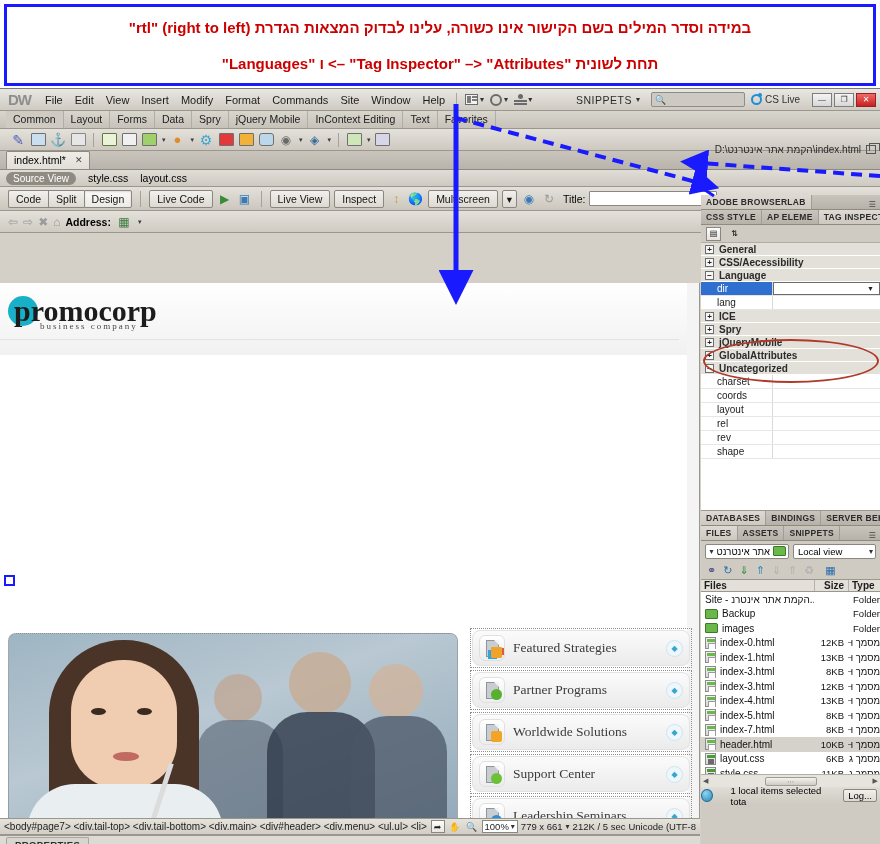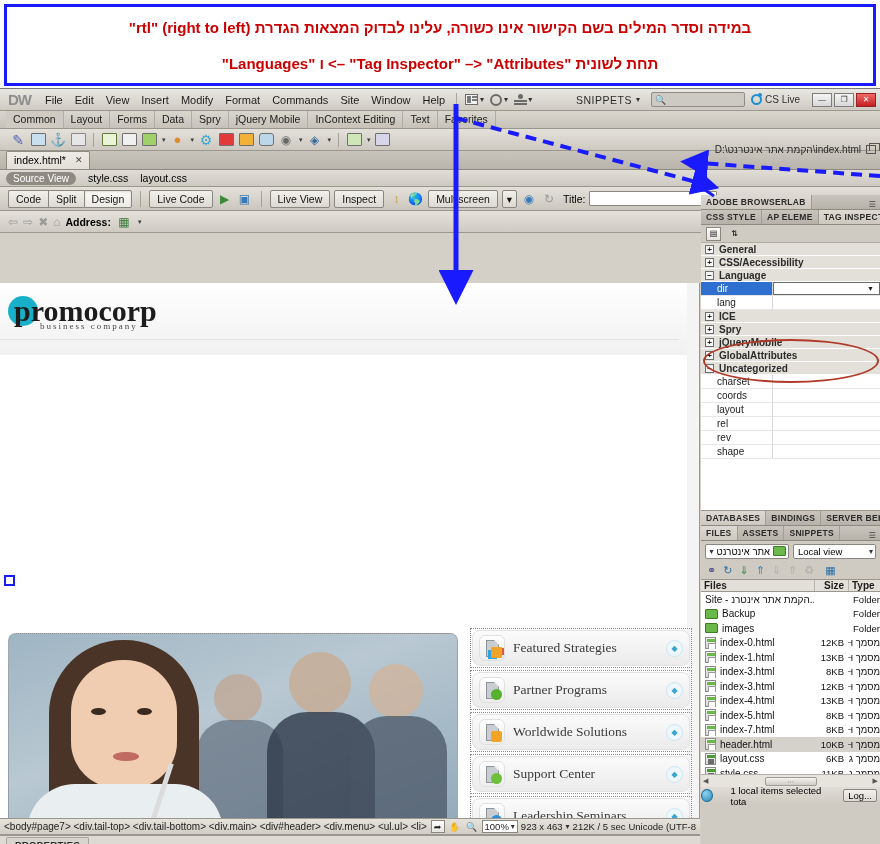--- a/index.html
+++ b/index.html
@@ -623,21 +623,21 @@
     <div class="statusbar">
       <div class="tagsel">&lt;body#page7&gt; &lt;div.tail-top&gt; &lt;div.tail-bottom&gt; &lt;div.main&gt; &lt;div#header&gt; &lt;div.menu&gt; &lt;ul.ul&gt; &lt;li&gt; &lt;a&gt;</div>
       <div class="sb-tools">
         <span class="sb-ico sel">➦</span>
         <span class="sb-ico">✋</span>
         <span class="sb-ico">🔍</span>
         <div class="zoomsel">
           <span>100%</span>
           <span class="caret">▾</span>
         </div>
-        <span class="sb-txt">923 x 463</span>
+        <span class="sb-txt">779 x 661</span>
         <span class="caret">▾</span>
         <span class="sb-txt">212K / 5 sec</span>
         <span class="sb-txt">Unicode (UTF-8</span>
       </div>
     </div>
 
     <div class="propspanel">
       <div class="props-tab">
         <span>PROPERTIES</span>
       </div>

